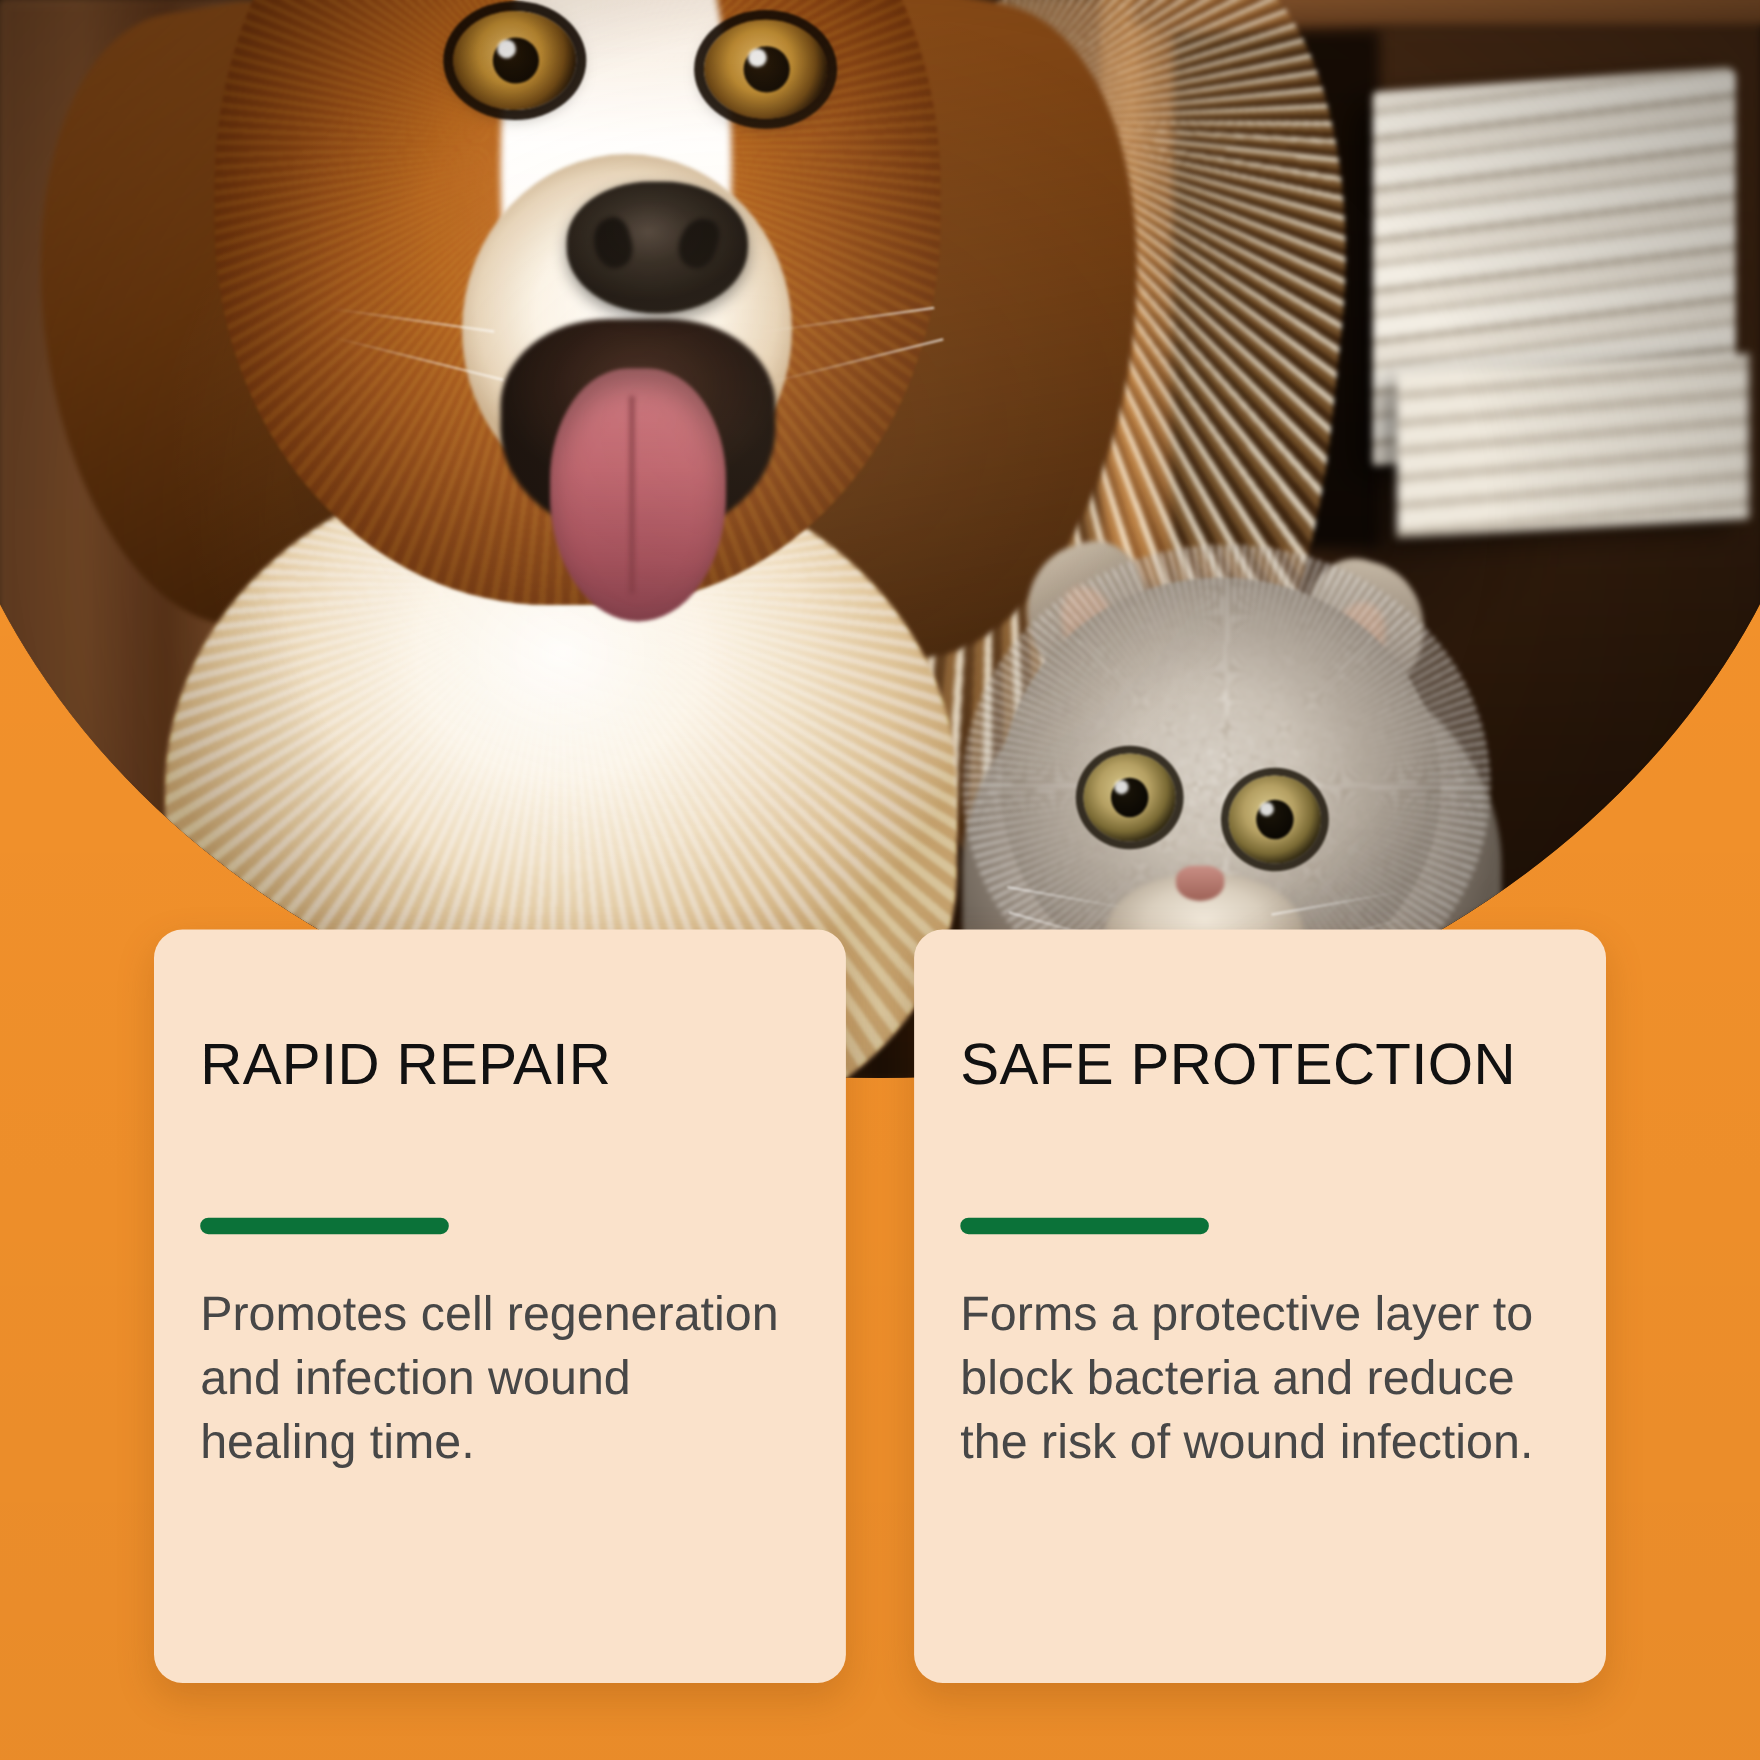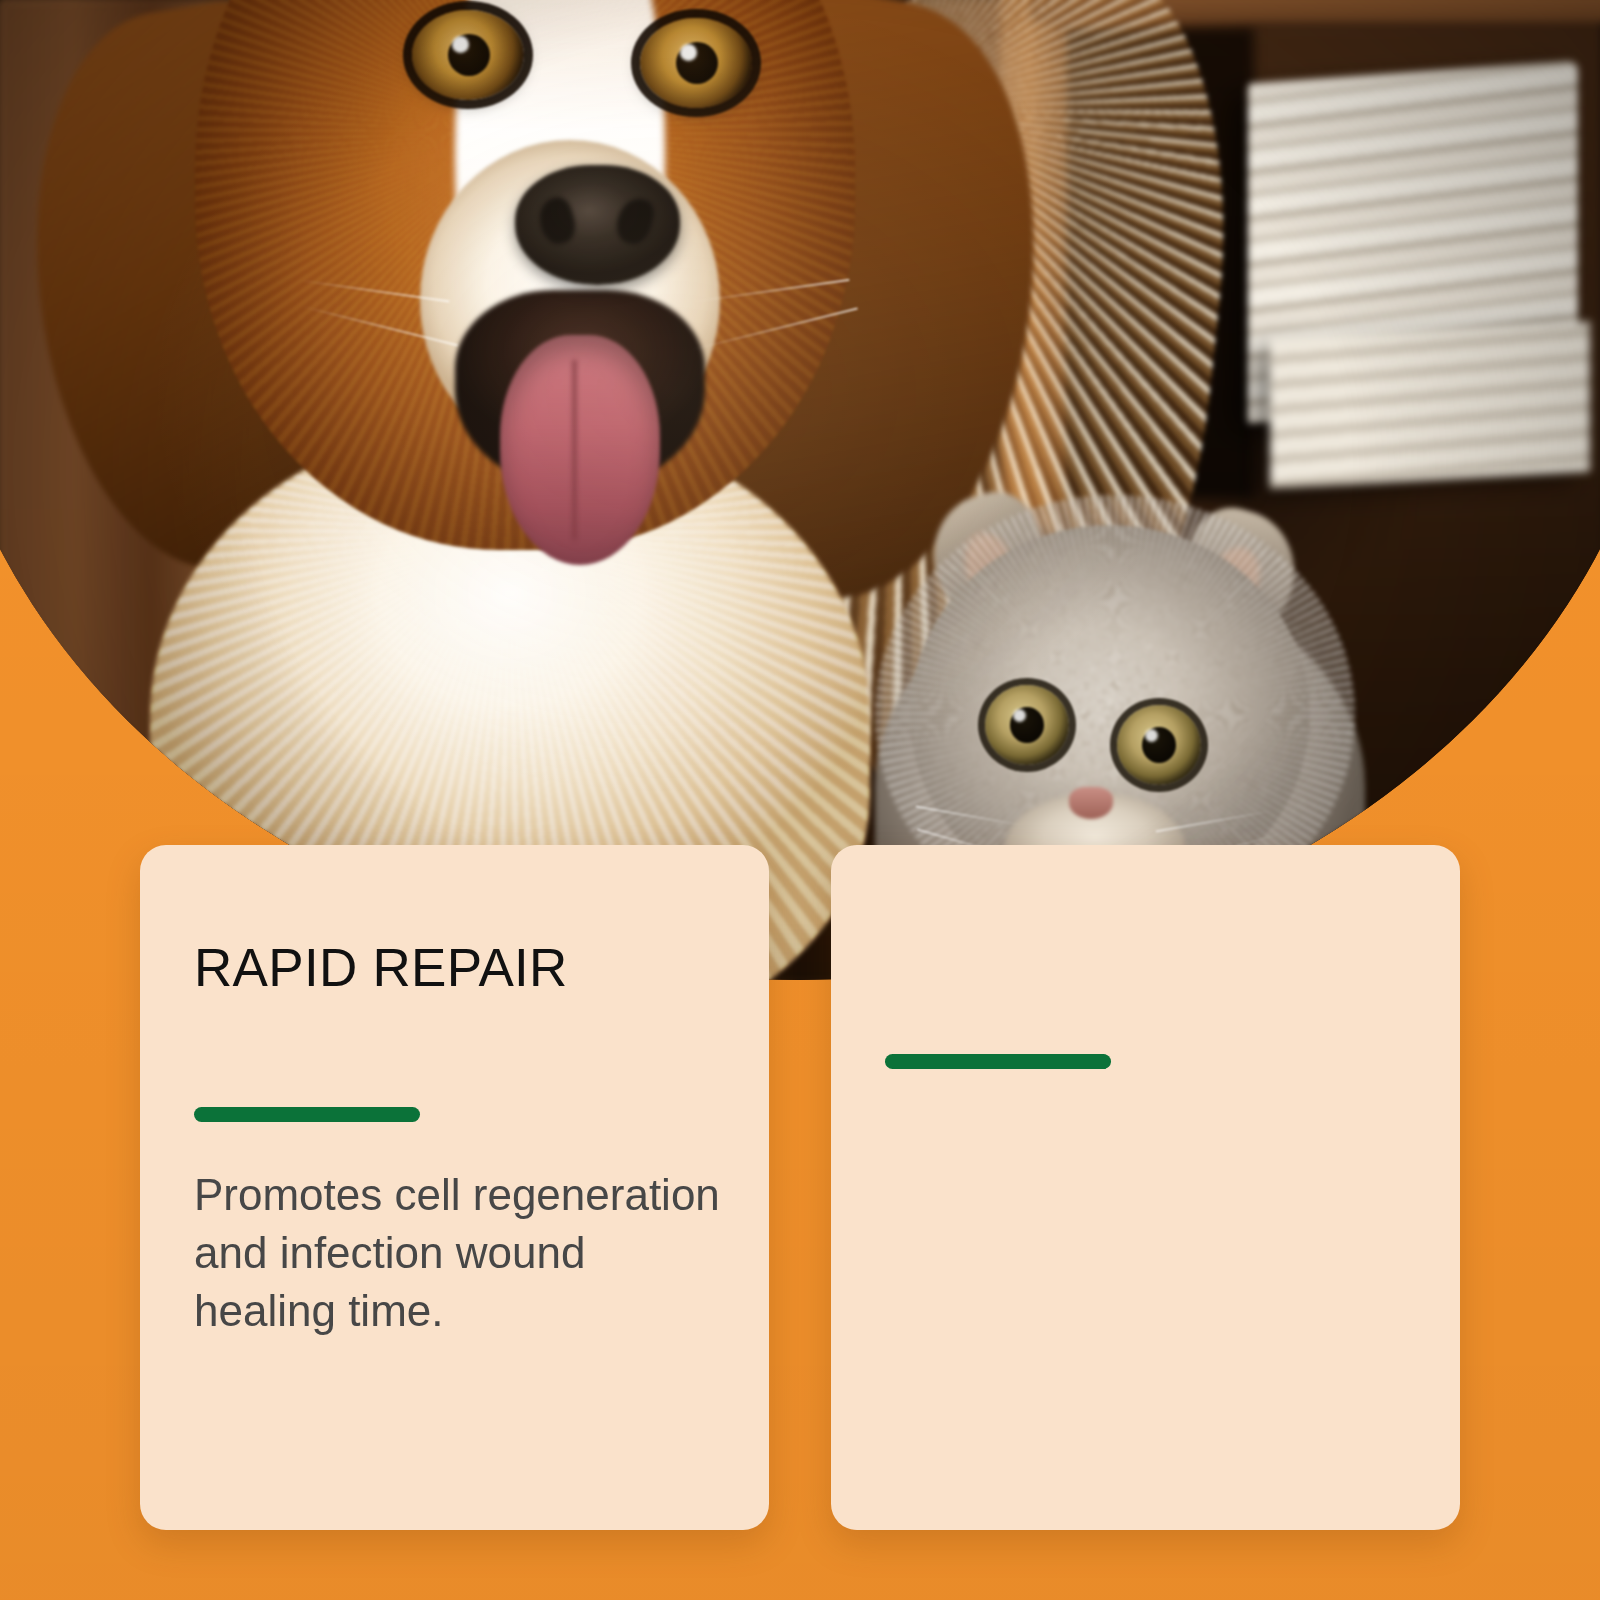--- a/index.html
+++ b/index.html
@@ -357,21 +357,21 @@
     left:140px; top:845px;
     width:1320px; height:685px;
     display:flex;
     gap:62px;
     z-index:4;
   }
   .card{
     flex:1 1 0;
     background:#FAE2CB;
     border-radius:26px;
-    padding:96px 42px 0 54px;
+    padding:96px 42px 0 42px;
     box-shadow:0 14px 34px rgba(120,60,10,.22);
   }
   .card-title{
     font-size:53px;
     font-weight:400;
     letter-spacing:.3px;
     color:#111111;
     line-height:1;
     white-space:nowrap;
   }
@@ -467,17 +467,19 @@
 
   <div class="cards">
 
     <div class="card">
       <div class="card-title">RAPID REPAIR</div>
       <div class="card-rule"></div>
       <div class="card-body">Promotes cell regeneration and infection wound healing time.</div>
     </div>
 
     <div class="card">
+      <div class="card-title">SAFE PROTECTION</div>
       <div class="card-rule"></div>
+      <div class="card-body">Forms a protective layer to block bacteria and reduce the risk of wound infection.</div>
     </div>
 
   </div>
 </div>
 
 </body></html>

